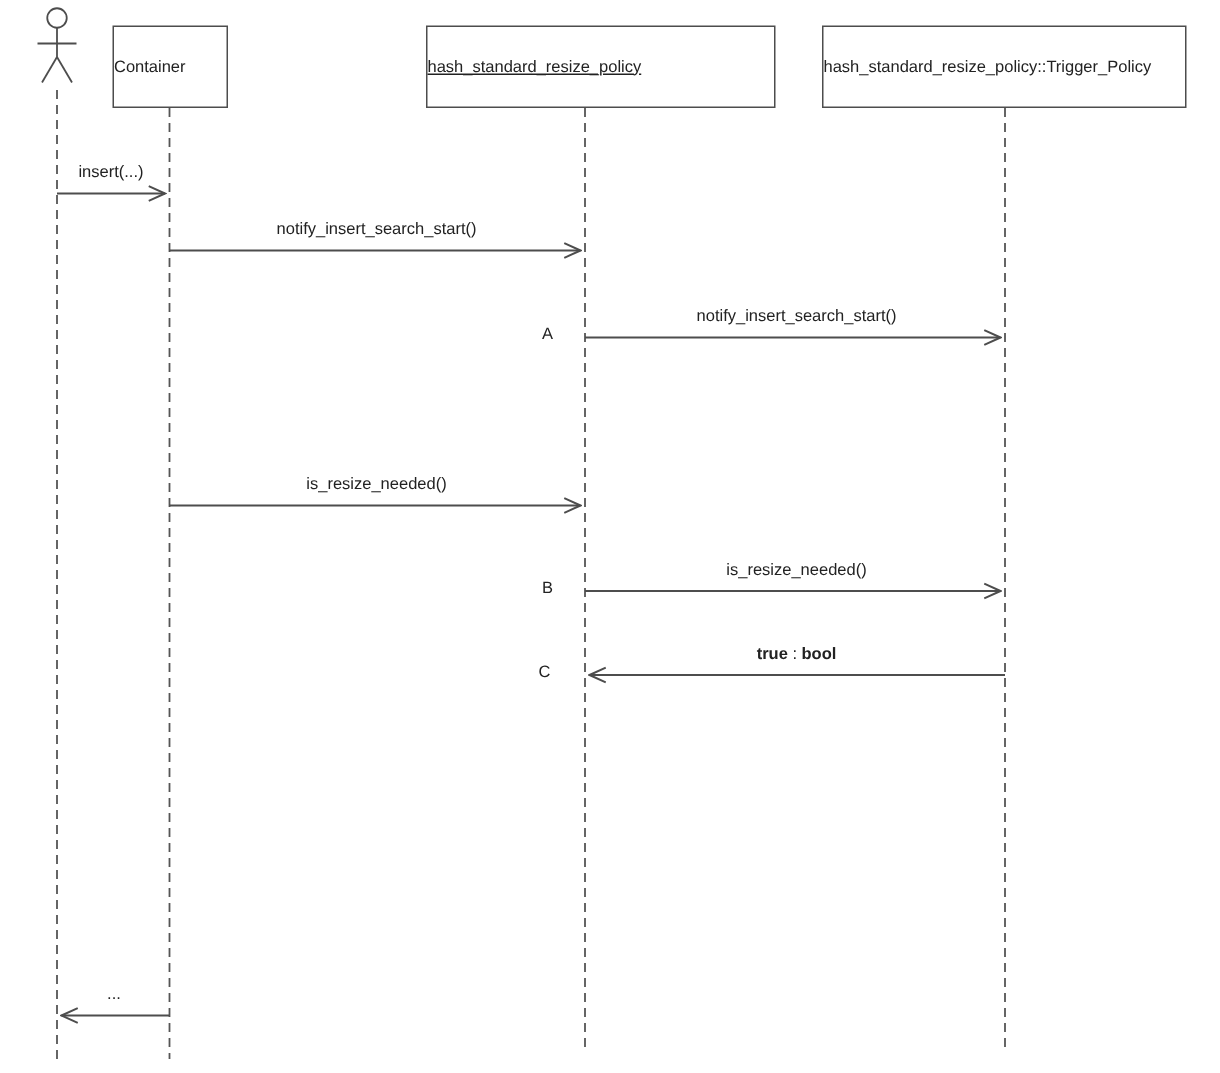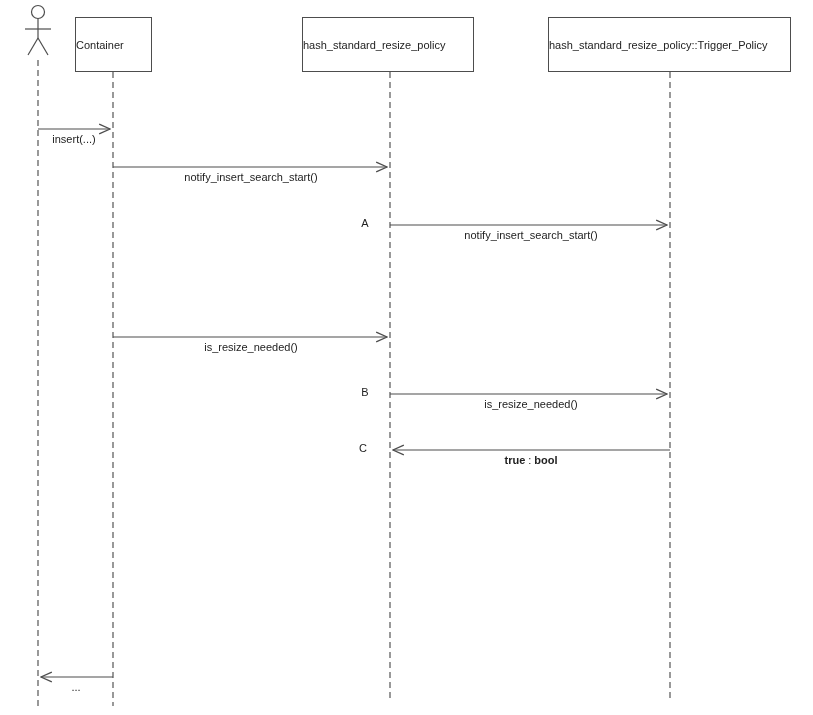--- a/index.html
+++ b/index.html
@@ -26,21 +26,20 @@
     font-size: 11px;
     white-space: nowrap;
   }
   .msg-label {
     position: absolute;
     transform: translateX(-50%);
     font-size: 11px;
     line-height: 14px;
     white-space: nowrap;
     text-align: center;
-    margin-top: 24px;
   }
   .seq-letter {
     position: absolute;
     transform: translate(-50%, -50%);
     font-size: 11px;
     line-height: 12px;
   }
   .bold { font-weight: bold; }
   .sep { margin: 0 3px; }
 </style>
@@ -78,21 +77,21 @@
       <line x1="113" y1="337" x2="387" y2="337" marker-end="url(#arrow)"></line>
       <line x1="390" y1="394" x2="667" y2="394" marker-end="url(#arrow)"></line>
       <line x1="670" y1="450" x2="393" y2="450" marker-end="url(#arrow)"></line>
       <line x1="113" y1="677" x2="41" y2="677" marker-end="url(#arrow)"></line>
     </g>
   </svg>
 
   <div class="participant" style="left:75px; width:77px;">
     <span>Container</span>
   </div>
-  <div class="participant" style="left:302px; width:172px;">
+  <div class="participant" style="left:284px; width:233px;text-decoration:underline;">
     <span>hash_standard_resize_policy</span>
   </div>
   <div class="participant" style="left:548px; width:243px;">
     <span>hash_standard_resize_policy::Trigger_Policy</span>
   </div>
 
   <div class="msg-label" style="left:74px;  top:108px;">insert(...)</div>
   <div class="msg-label" style="left:251px; top:146px;">notify_insert_search_start()</div>
   <div class="msg-label" style="left:531px; top:204px;">notify_insert_search_start()</div>
   <div class="msg-label" style="left:251px; top:316px;">is_resize_needed()</div>

